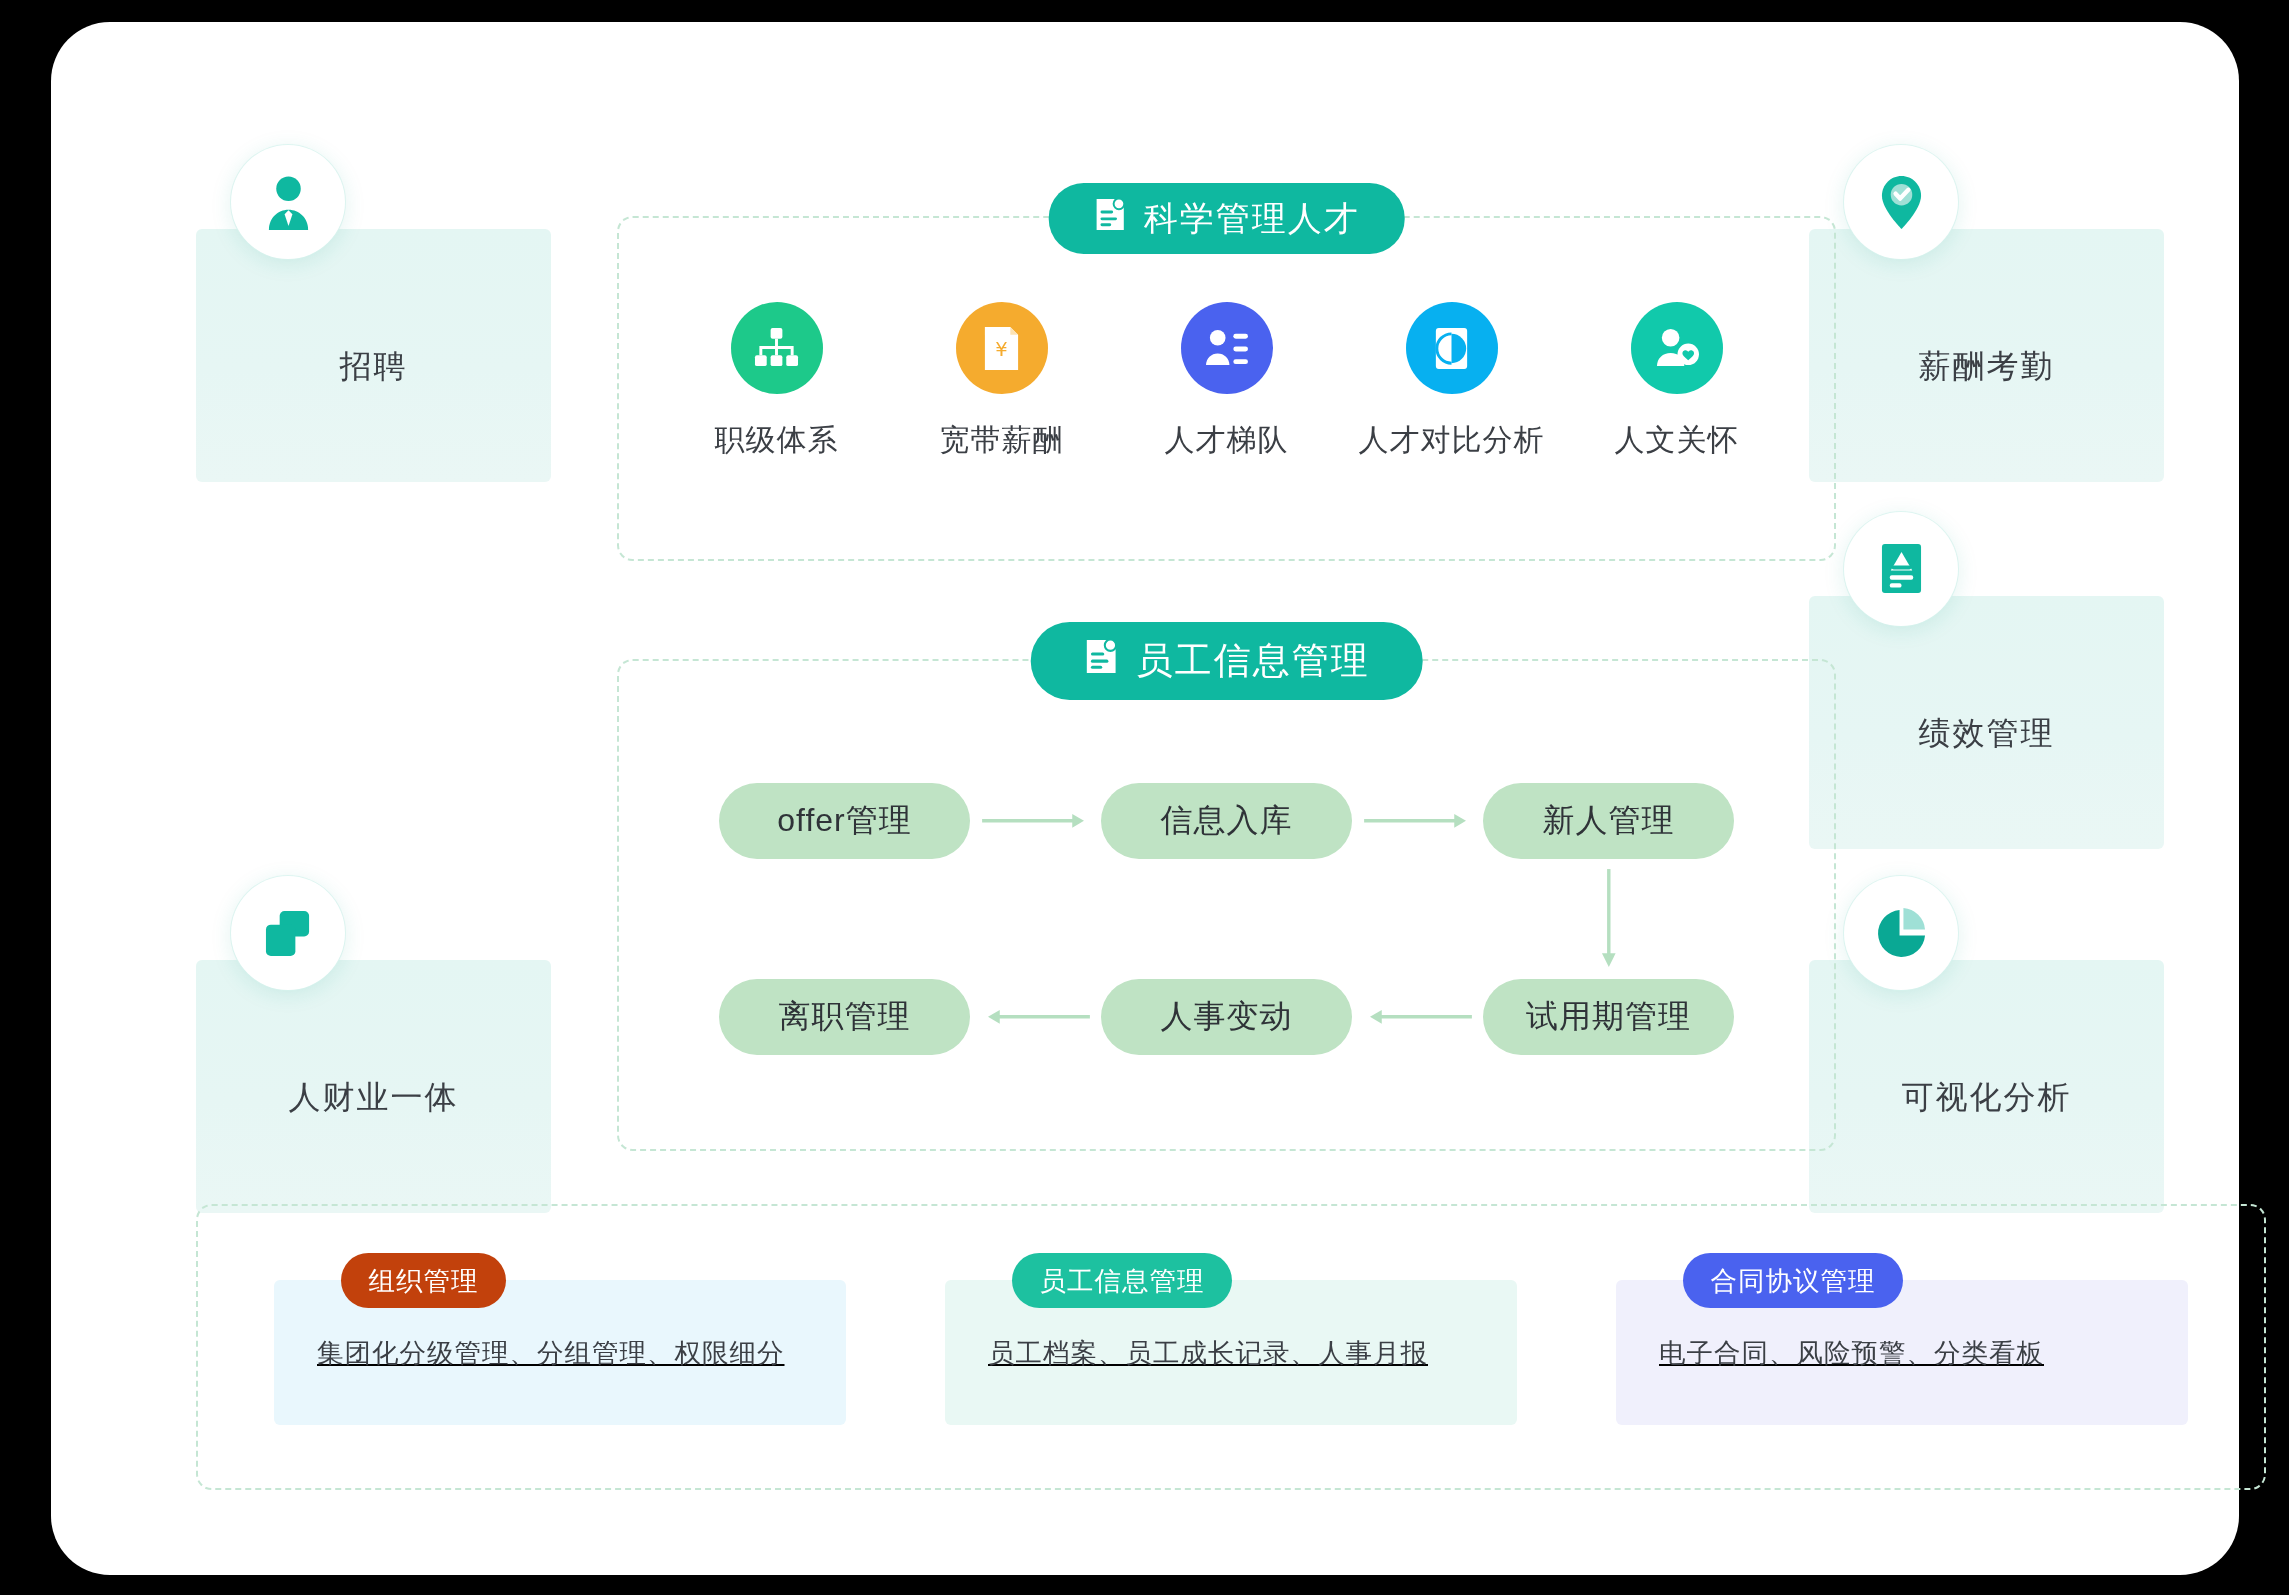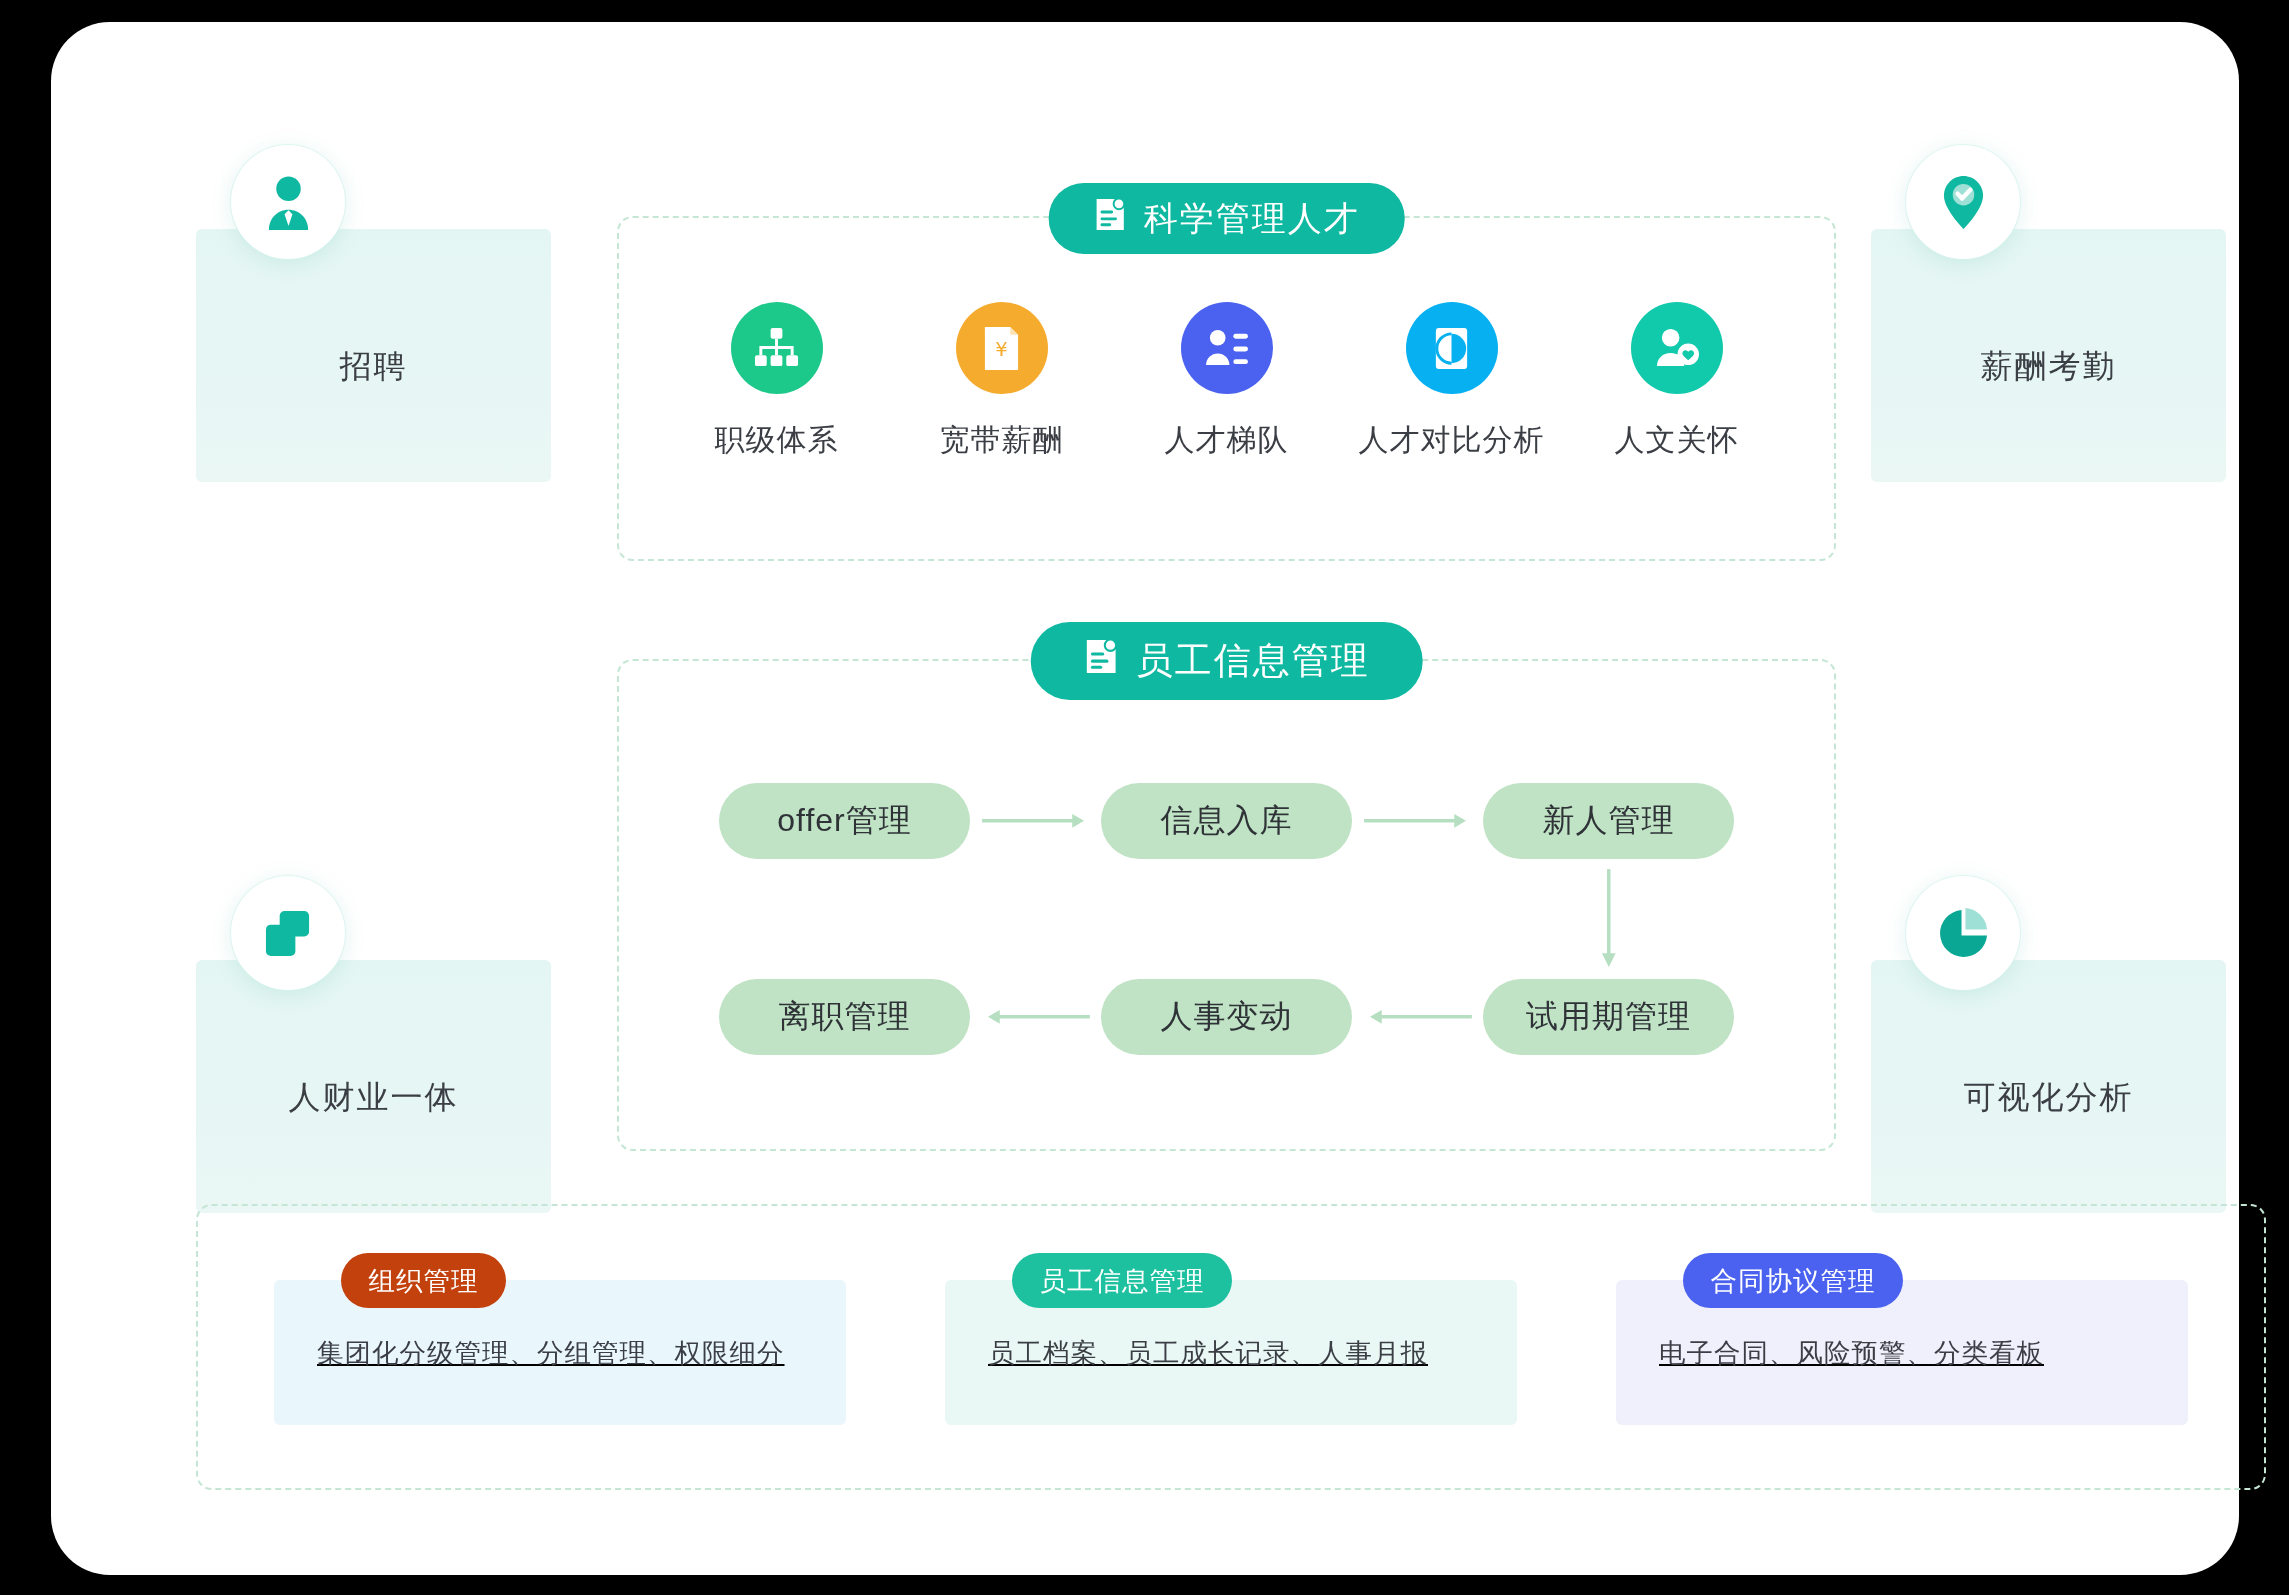--- a/index.html
+++ b/index.html
@@ -45,21 +45,21 @@
     position: absolute;
     left: 0; right: 0;
     top: 116px;
     text-align: center;
     font-size: 32px;
     color: #3b3f45;
     letter-spacing: 2px;
   }
 
   .sc-left  { left: 116px; }
-  .sc-right { left: 1791px; }
+  .sc-right { left: 1729px; }
   .row-a { top: 182px; }
   .row-b { top: 549px; }
   .row-c { top: 913px; }
 
   
   .panel {
     position: absolute;
     border: 2px dashed #c5e6d4;
     border-radius: 15.7px;
   }
@@ -193,20 +193,32 @@
     <div class="badge">
       <svg width="45" height="57" viewBox="0 0 46 58">
         <path d="M23 2C12 2 3 11 3 22c0 14 20 34 20 34s20-20 20-34C43 11 34 2 23 2z" fill="#0fb8a0"></path>
         <circle cx="23" cy="21" r="11" fill="#9fe0d6"></circle>
         <path d="M17 20l4.6 5L30 16" stroke="#ffffff" stroke-width="4.5" fill="none" stroke-linecap="round" stroke-linejoin="round"></path>
       </svg>
     </div>
     <div class="cap">薪酬考勤</div>
   </div>
 
+  <div class="side-card sc-right row-b">
+    <div class="badge">
+      <svg width="43" height="51" viewBox="0 0 44 52">
+        <rect x="2" y="0" width="40" height="50" rx="3" fill="#0fb8a0"></rect>
+        <path d="M22 8l11 19H11z" fill="#ffffff"></path>
+        <rect x="12" y="22" width="20" height="4" rx="2" fill="#0fb8a0"></rect>
+        <rect x="10" y="32" width="24" height="4.5" rx="2" fill="#ffffff"></rect>
+        <rect x="10" y="40" width="12" height="4.5" rx="2" fill="#ffffff"></rect>
+      </svg>
+    </div>
+    <div class="cap">绩效管理</div>
+  </div>
 
   <div class="side-card sc-right row-c">
     <div class="badge">
       <svg width="51" height="51" viewBox="0 0 52 52">
         <path d="M24 2A24 24 0 1 0 50 28H24z" fill="#0aa894"></path>
         <path d="M28 0a24 24 0 0 1 22 22H28z" fill="#9fe0d6"></path>
       </svg>
     </div>
     <div class="cap">可视化分析</div>
   </div>

